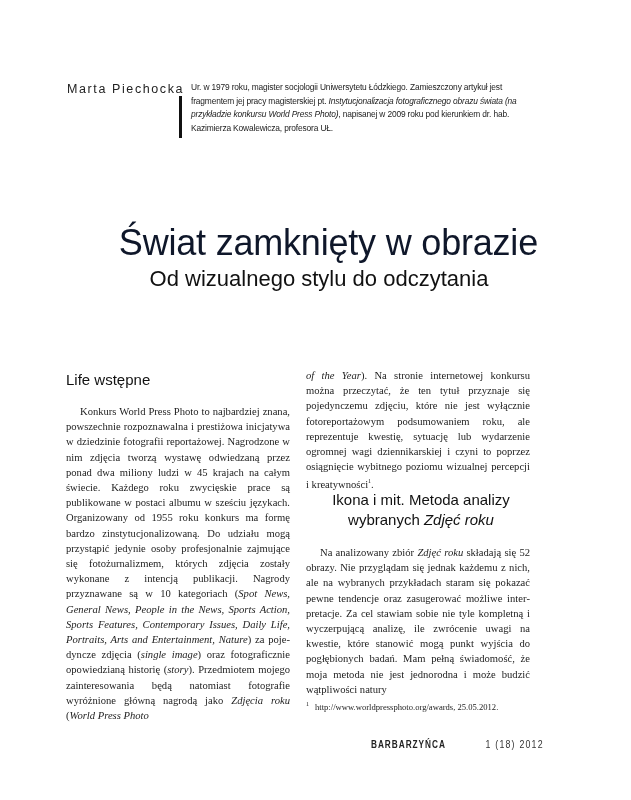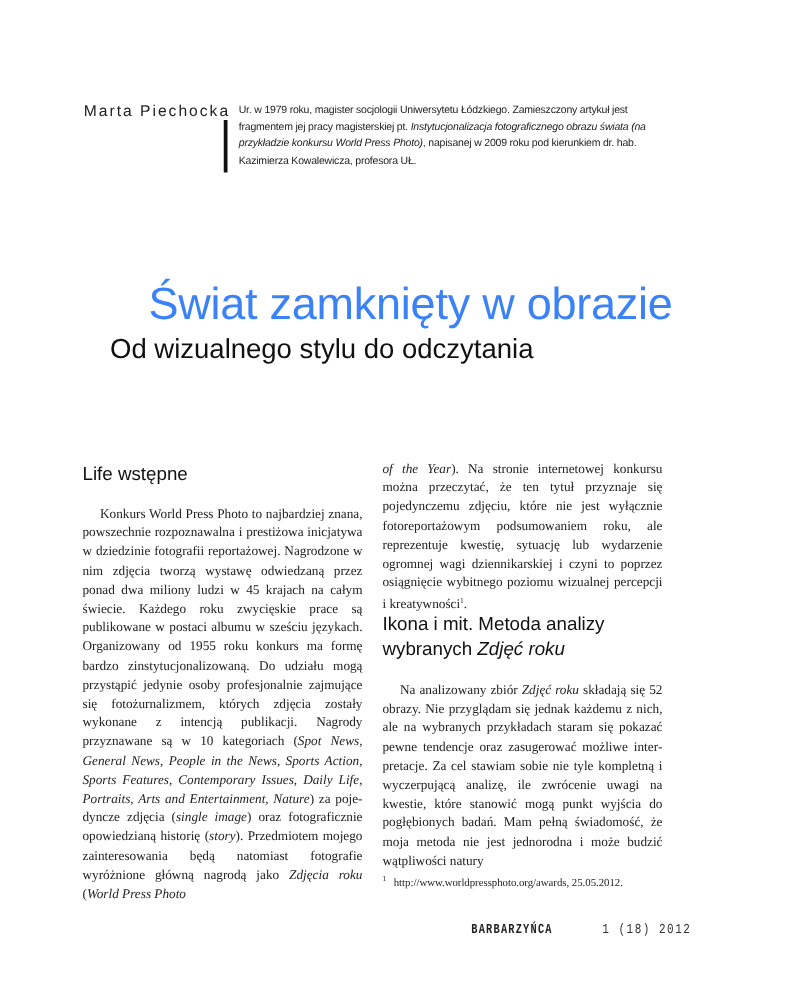--- a/index.html
+++ b/index.html
@@ -16,24 +16,24 @@
     .author-bio {
       position: absolute; left: 191px; top: 81px; width: 330px;
       font-family: "Liberation Sans", sans-serif; font-size: 8.4px; line-height: 13.5px;
       color: #222; letter-spacing: -0.15px;
     }
     .author-bio i { font-style: italic; }
 
     .title {
       position: absolute; left: 60px; top: 222px; width: 478px; text-align: right;
       font-family: "Liberation Sans", sans-serif; font-size: 36px; line-height: 42px;
-      color: #3b82f6; letter-spacing: -0.2px; white-space: nowrap;
+      color: #0f172a; letter-spacing: -0.2px; white-space: nowrap;
     }
     .subtitle {
-      position: absolute; left: 88px; top: 266px; width: 438px; text-align: left;
+      position: absolute; left: 100px; top: 266px; width: 438px; text-align: center;
       font-family: "Liberation Sans", sans-serif; font-size: 22px; line-height: 26px; color: #111;
     }
 
     .col {
       position: absolute;
       font-family: "Liberation Serif", serif; font-size: 10.6px; line-height: 15.2px;
       color: #222; text-align: justify; hyphens: manual;
     }
     .col-left { left: 66px; top: 404px; width: 224px; }
     .col-right { left: 306px; top: 368px; width: 224px; }
@@ -51,22 +51,22 @@
     .right-p2 { top: 545px; }
 
     .footnote {
       position: absolute; left: 306px; top: 698px; width: 230px;
       font-family: "Liberation Serif", serif; font-size: 8.6px; line-height: 12px; color: #222;
     }
     .footnote sup { font-size: 6px; margin-right: 6px; }
 
     .journal-footer {
       position: absolute; left: 377px; top: 738px; width: 160px; height: 14px;
-      font-family: Liberation Mono, monospace; font-size: 11px; color: #222;
-      display: flex; justify-content: flex-start; white-space: nowrap;
+      font-family: Liberation Sans, sans-serif; font-size: 11px; color: #222;
+      display: flex; justify-content: center; white-space: nowrap;
     }
     .journal-name { letter-spacing: 1.3px; font-weight: bold; transform: scaleX(0.75); transform-origin: left; }
     .journal-issue { letter-spacing: 1.5px; transform: scaleX(0.8); transform-origin: right; color: #333; }
   </style>
 </head>
 <body>
 
 <div class="author-name">Marta Piechocka</div>
 <div class="author-bar"></div>
 <div class="author-bio"><span>Ur. w 1979 roku, magister socjologii Uniwersytetu Łódzkiego. Zamieszczony artykuł jest fragmentem jej pracy magisterskiej pt. </span><i>Instytucjonalizacja fotograficznego obrazu świata (na przykładzie konkursu World Press Photo)</i><span>, napisanej w 2009 roku pod kierunkiem dr. hab. Kazimierza Kowalewicza, profesora UŁ.</span></div>
@@ -79,21 +79,21 @@
 <h2 class="h2 h2-left" style="margin:0;font-weight:normal;">Life wstępne</h2>
 
 <div class="col col-left">
   <p><span>Konkurs World Press Photo to najbardziej znana, powszechnie rozpoznawalna i prestiżowa inicjatywa w dziedzinie fotografii reportażowej. Nagrodzone w nim zdjęcia tworzą wystawę odwiedzaną przez ponad dwa miliony ludzi w 45 krajach na całym świecie. Każdego roku zwycięskie prace są publikowane w postaci albumu w sześciu językach. Organizowany od 1955 roku konkurs ma formę bardzo zinstytu­cjonalizowaną. Do udziału mogą przystąpić jedynie osoby profesjonalnie zajmujące się fotożurnalizmem, których zdjęcia zostały wykonane z intencją publi­kacji. Nagrody przyznawane są w 10 kategoriach (</span><i>Spot News, General News, People in the News, Sports Action, Sports Features, Contemporary Issues, Daily Life, Portraits, Arts and Entertainment, Nature</i><span>) za poje­dyncze zdjęcia (</span><i>single image</i><span>) oraz fotograficznie opo­wiedzianą historię (</span><i>story</i><span>). Przedmiotem mojego zain­teresowania będą natomiast fotografie wyróżnione główną nagrodą jako </span><i>Zdjęcia roku</i><span> (</span><i>World Press Photo</i></p>
 </div>
 
 <div class="col col-right">
   <p class="noindent"><i>of the Year</i><span>). Na stronie internetowej konkursu można przeczytać, że ten tytuł przyznaje się pojedynczemu zdjęciu, które nie jest wyłącznie fotoreportażowym podsumowaniem roku, ale reprezentuje kwestię, sytu­ację lub wydarzenie ogromnej wagi dziennikarskiej i czyni to poprzez osiągnięcie wybitnego poziomu wizualnej percepcji i kreatywności</span><sup style="font-size:6px;">1</sup><span>.</span></p>
 </div>
 
-<h2 class="h2 h2-right" style="margin:0;font-weight:normal;"><span>Ikona i mit. Metoda analizy wybranych </span><i>Zdjęć roku</i></h2>
+<h2 class="h2 h2-right" style="margin:0;font-weight:normal;text-align:center;"><span>Ikona i mit. Metoda analizy wybranych </span><i>Zdjęć roku</i></h2>
 
 <div class="col col-right right-p2">
   <p><span>Na analizowany zbiór </span><i>Zdjęć roku</i><span> składają się 52 obrazy. Nie przyglądam się jednak każdemu z nich, ale na wybranych przykładach staram się pokazać pewne tendencje oraz zasugerować możliwe inter­pretacje. Za cel stawiam sobie nie tyle kompletną i wyczerpującą analizę, ile zwrócenie uwagi na kwestie, które stanowić mogą punkt wyjścia do pogłębionych badań. Mam pełną świadomość, że moja metoda nie jest jednorodna i może budzić wątpliwości natury</span></p>
 </div>
 
 <div class="footnote"><sup>1</sup><span>http://www.worldpressphoto.org/awards, 25.05.2012.</span></div>
 
 <div class="journal-footer">
   <span class="journal-name">BARBARZYŃCA</span>
   <span class="journal-issue">1 (18) 2012</span>

